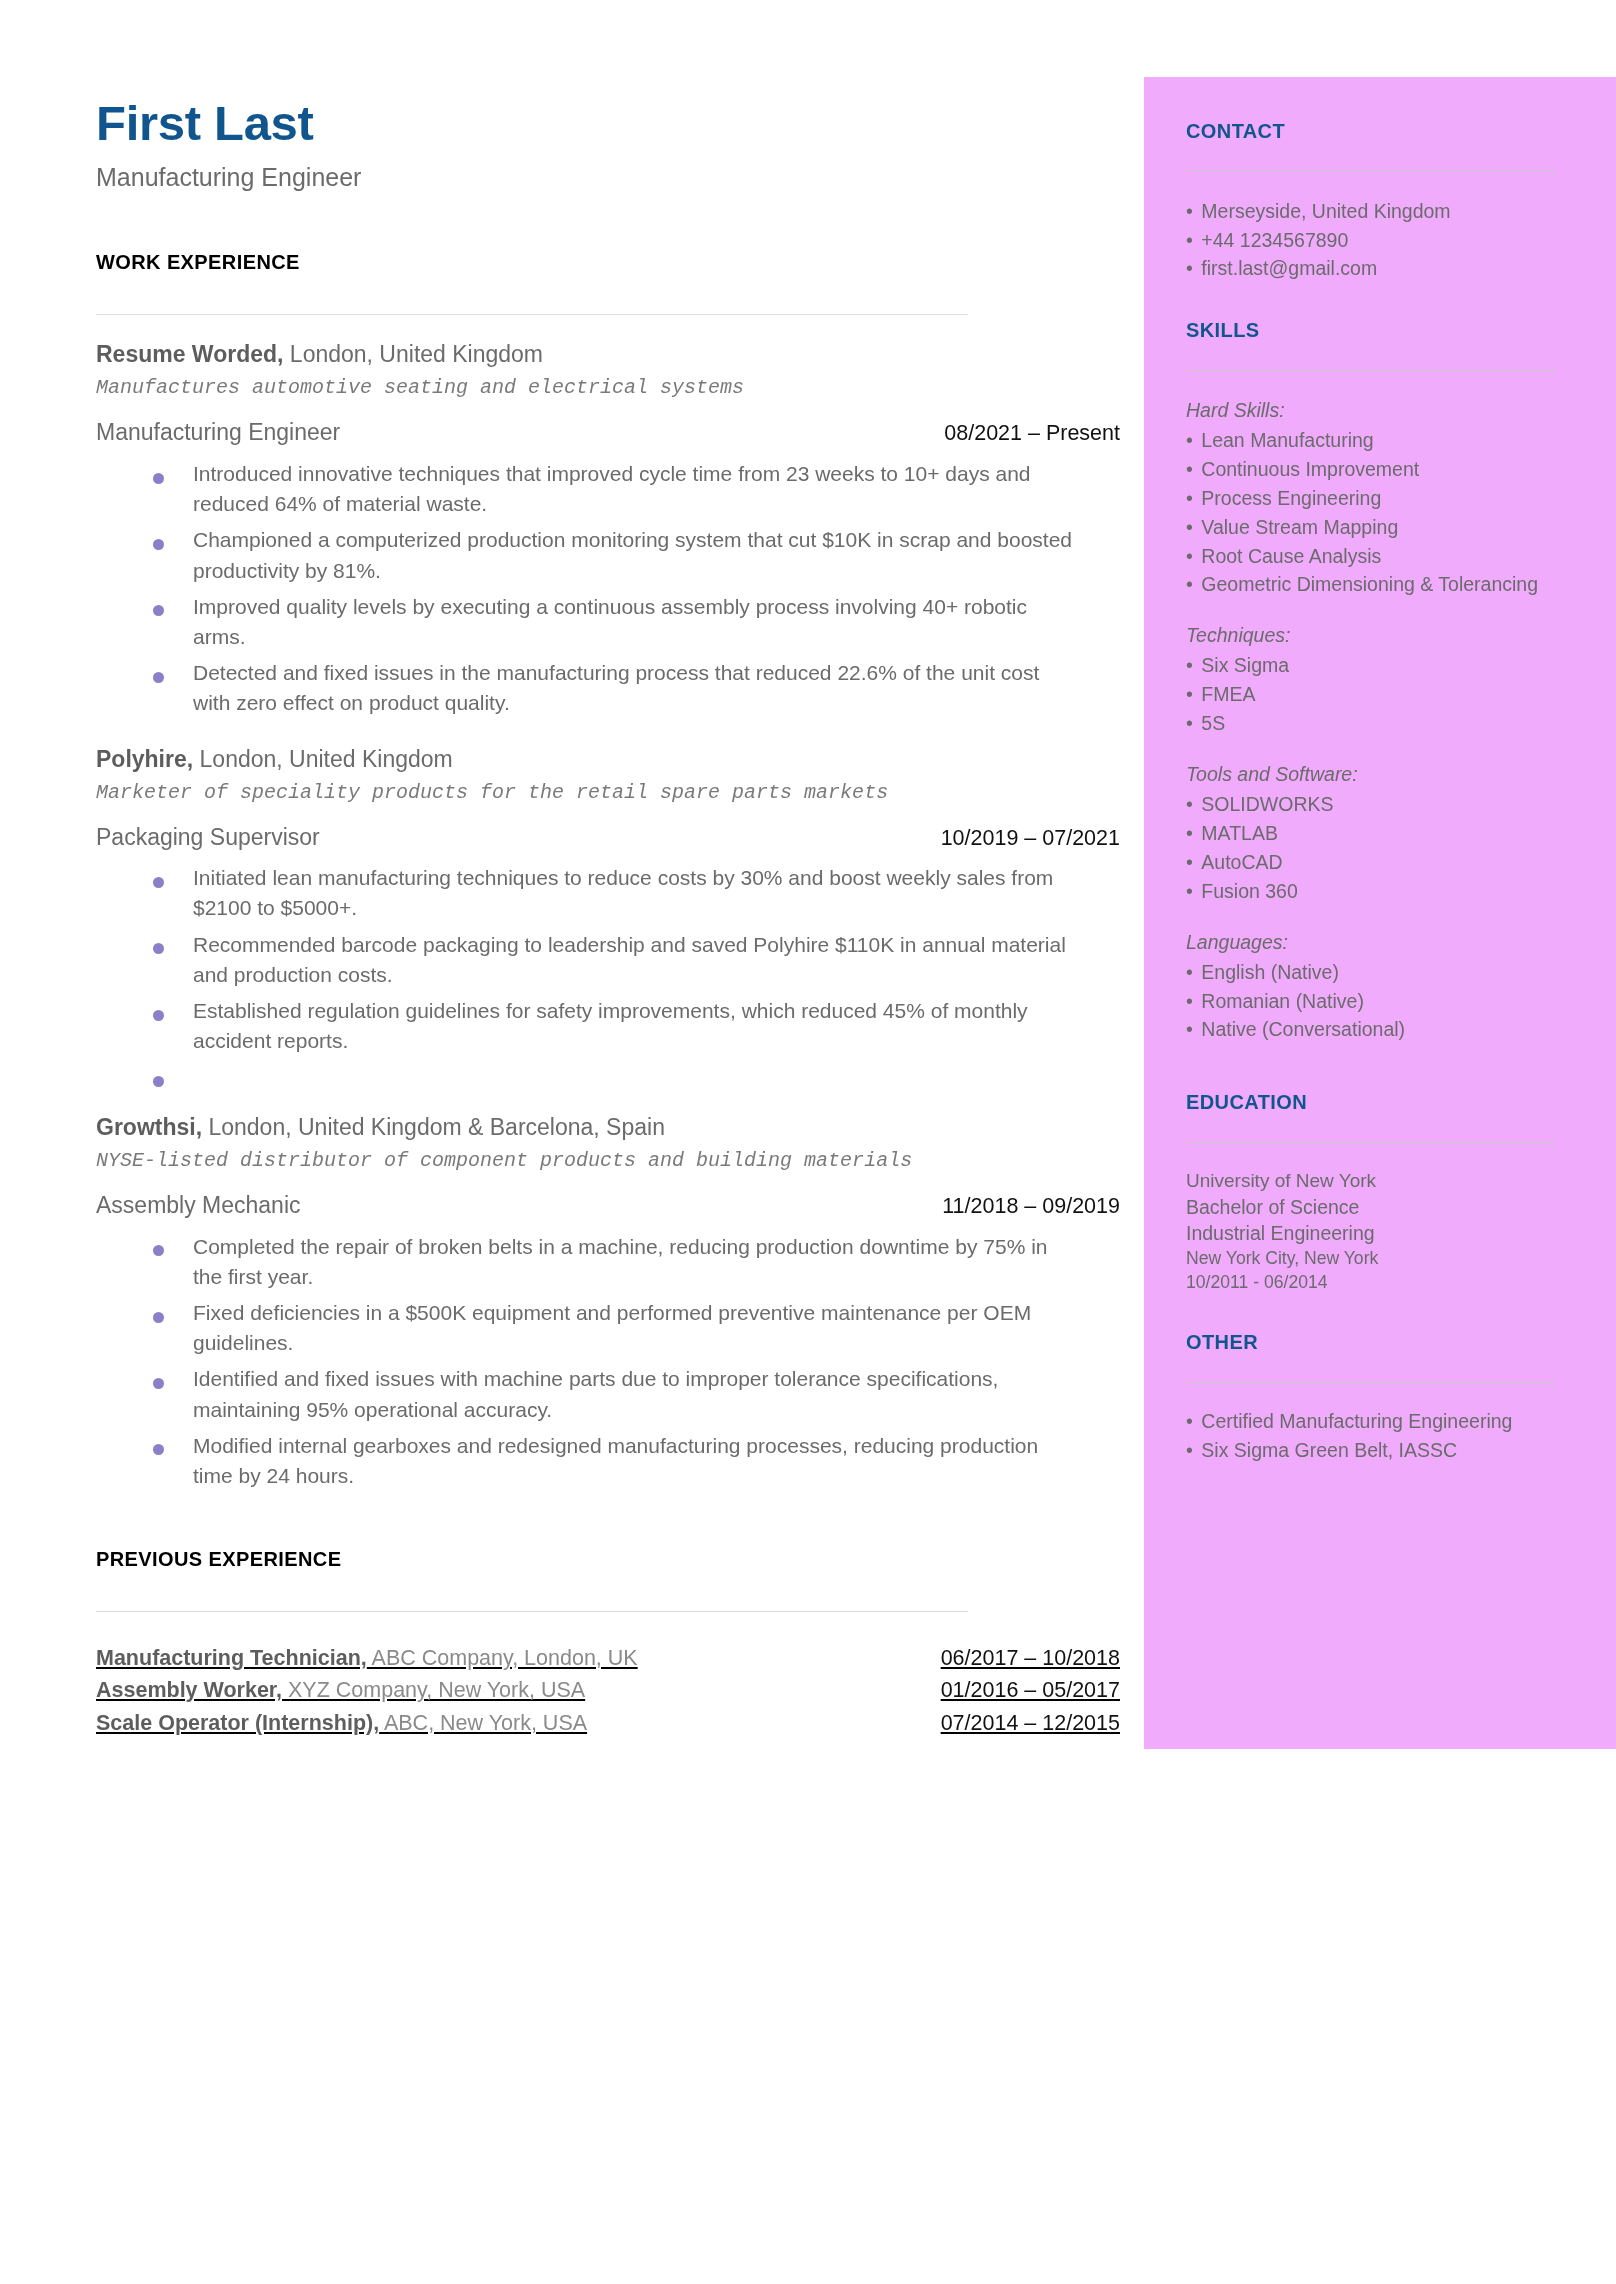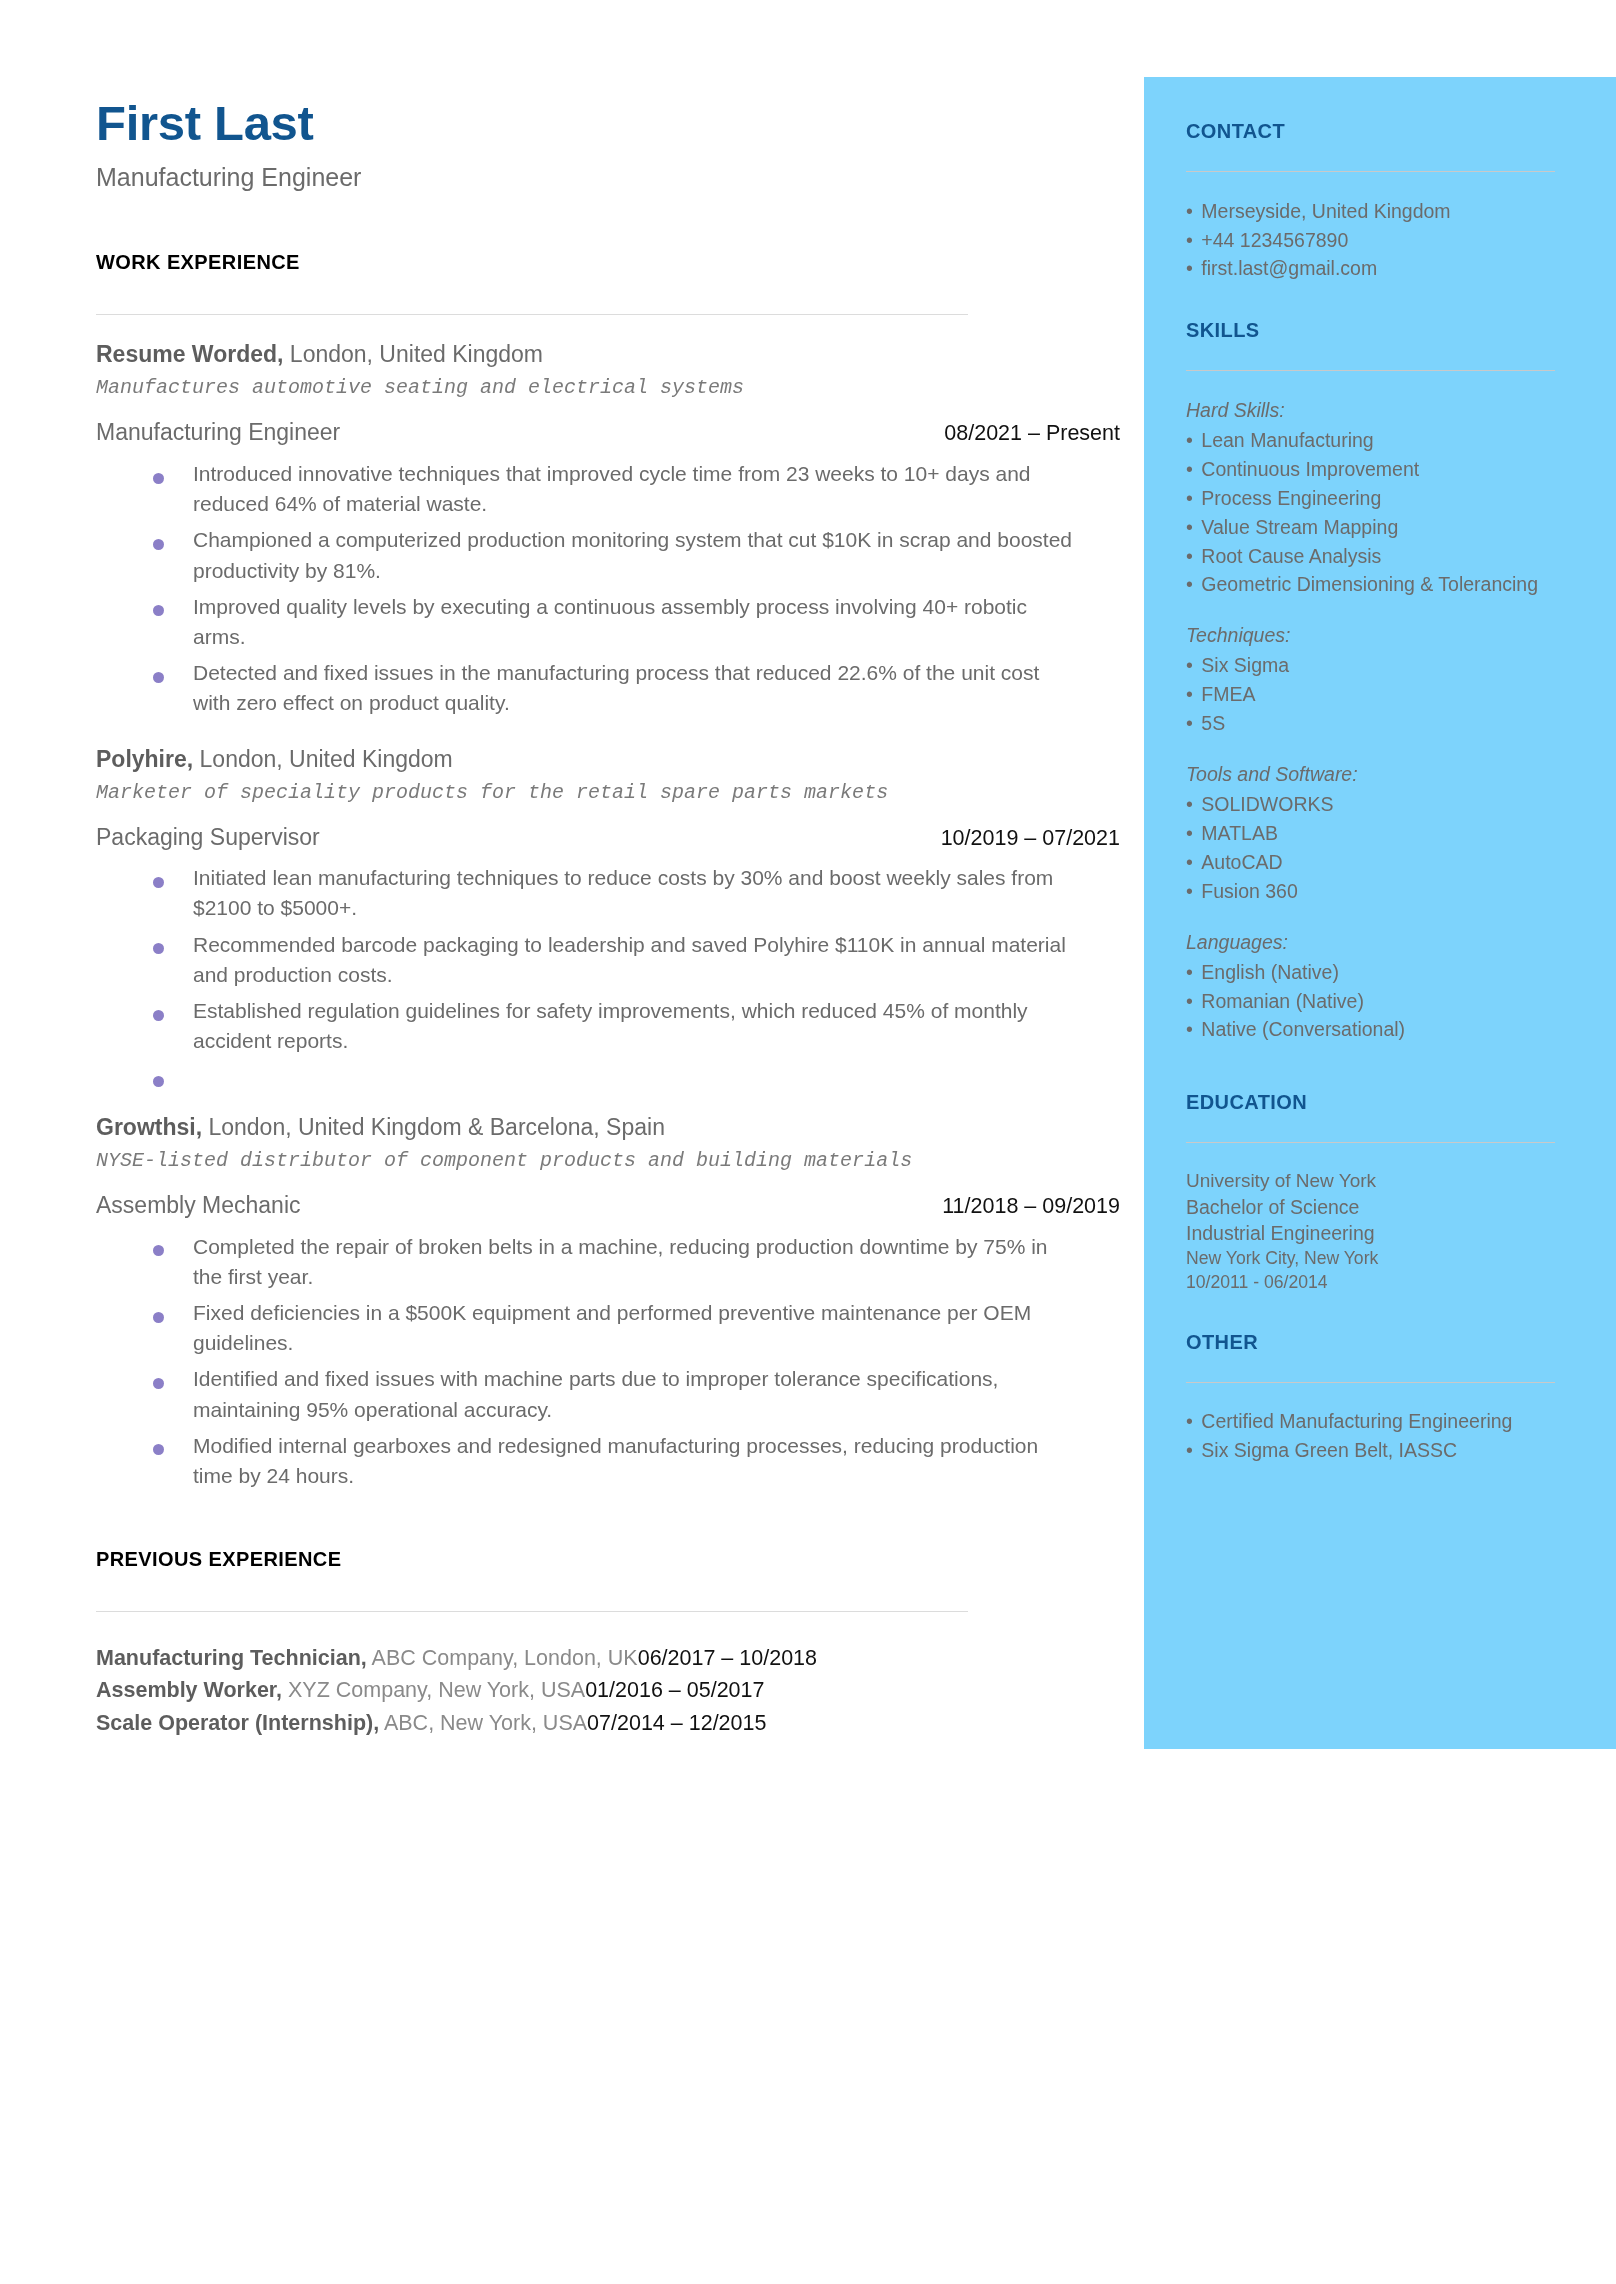--- a/index.html
+++ b/index.html
@@ -19,21 +19,21 @@
     overflow: hidden;
   }
 
   
   .sidebar {
     position: absolute;
     left: 1144px;
     top: 77px;
     width: 473px;
     height: 2126px;
-    background: #7dd3fc;
+    background: #f0abfc;
     box-sizing: border-box;
     padding: 43px 36px 0 42px;
   }
   .side-heading {
     color: #11558f;
     font-size: 20px;
     font-weight: bold;
     letter-spacing: 0.4px;
     margin: 0;
     line-height: 1.1;
@@ -164,24 +164,25 @@
   .bullet-text {
     font-size: 21px;
     color: #6b6b6b;
     line-height: 1.44;
     max-width: 879px;
   }
 
   .prev-rows { margin-top: 30px; }
   .prev-row {
     display: flex;
-    justify-content: flex-start;
+    justify-content: space-between;
     align-items: baseline;
     width: 1024px;
     line-height: 1.52;
+    text-decoration: underline;
   }
   .prev-left {
     font-size: 21.5px;
     color: #8a8a8a;
   }
   .prev-left b { color: #5d5d5d; font-weight: bold; }
   .prev-dates {
     font-size: 21.5px;
     color: #111111;
     white-space: nowrap;

